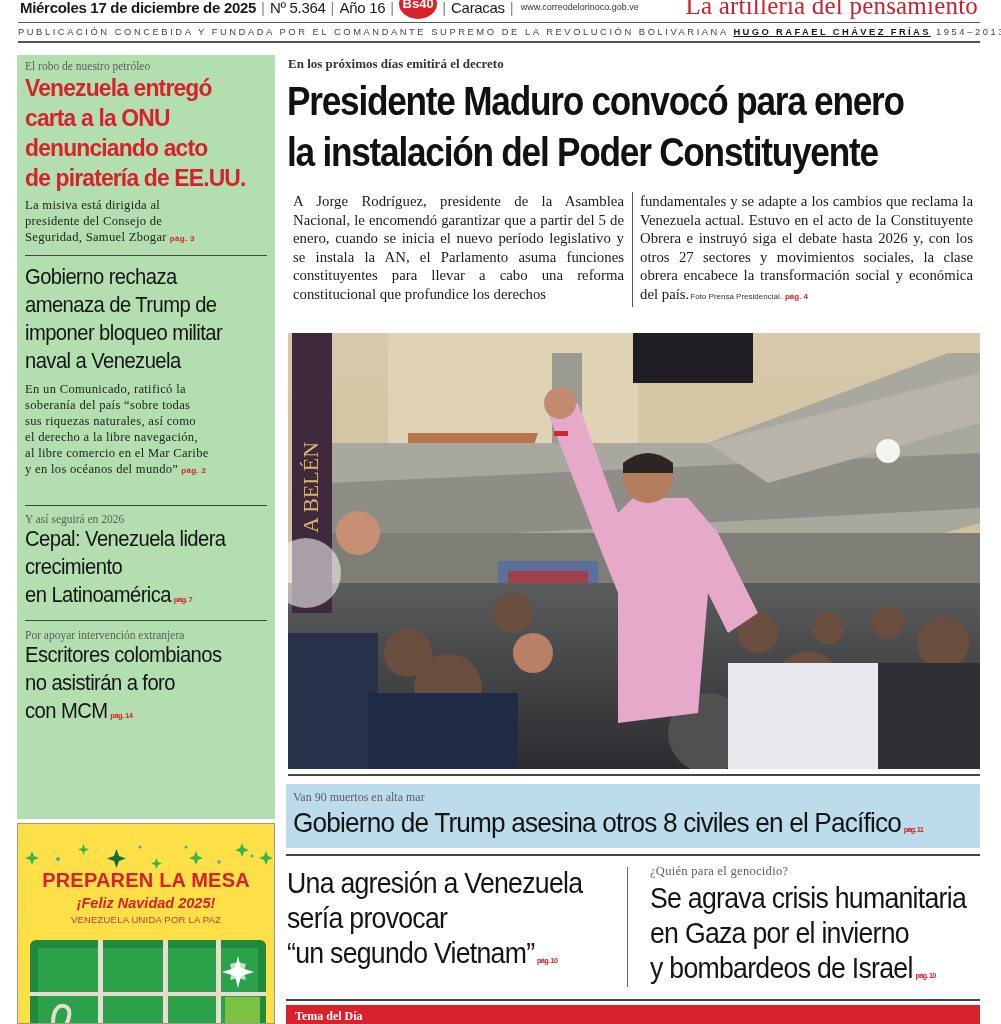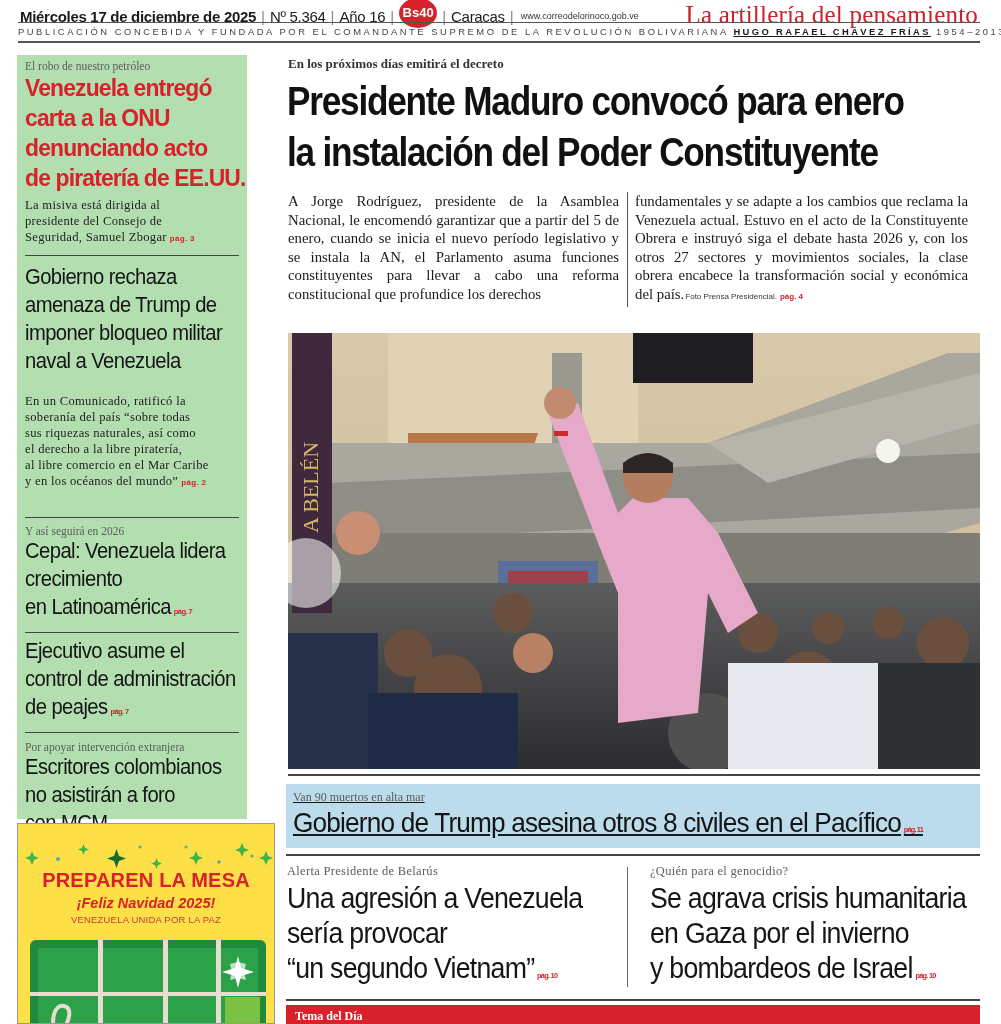--- a/index.html
+++ b/index.html
@@ -1,34 +1,34 @@
 <!DOCTYPE html>
 <html><head>
 <meta charset="utf-8">
 <style>
   * { box-sizing: border-box; margin: 0; padding: 0; }
   html, body { width: 1001px; height: 1024px; overflow: hidden; background: #ffffff; }
   body { position: relative; font-family: "Liberation Sans", sans-serif; color: #1a1a1a; }
 
   
-  .masthead { position: absolute; left: 18px; top: 9px; width: 962px; height: 22px; }
+  .masthead { position: absolute; left: 18px; top: 0; width: 962px; height: 22px; }
   .mast-left { position: absolute; left: 2px; top: -5px; font-family: "Liberation Sans", sans-serif; font-size: 15px; white-space: nowrap; display: flex; align-items: center; }
   .mast-date { font-weight: bold; letter-spacing: -0.3px; }
   .mast-sep { color: #888; margin: 0 5px; font-weight: normal; }
   .mast-num, .mast-year, .mast-city { font-weight: normal; letter-spacing: -0.3px; }
   .mast-price { display: inline-block; background: #d7212b; color: #fff; font-weight: bold; font-size: 13px; width: 38px; height: 30px; border-radius: 50%; text-align: center; line-height: 30px; margin-top: -6px; }
   .mast-url { font-size: 9px; color: #333; margin-left: 2px; }
   .mast-slogan { position: absolute; right: 2px; top: -8px; font-family: "Liberation Serif", serif; color: #cc1f2a; font-size: 25px; font-weight: normal; white-space: nowrap; letter-spacing: 0.2px; }
   .mast-rule-top { position: absolute; left: 18px; top: 22px; width: 962px; height: 1px; background: #555; }
   .tagline { position: absolute; left: 18px; top: 26px; width: 962px; font-size: 9.4px; letter-spacing: 2.55px; color: #444; white-space: nowrap; }
   .tagline b { color: #1a1a1a; letter-spacing: 2.4px; text-decoration: underline; }
   .mast-rule-bottom { position: absolute; left: 18px; top: 41px; width: 962px; height: 2px; background: #555; }
 
   
-  .sidebar { position: absolute; left: 17px; top: 55px; width: 230px; height: 764px; background: #b3dfb0; padding: 0 8px; }
+  .sidebar { position: absolute; left: 17px; top: 55px; width: 258px; height: 764px; background: #b3dfb0; padding: 0 8px; }
   .kicker { font-family: "Liberation Serif", serif; font-size: 11.5px; color: #5c5c5c; }
   .s-story { border-bottom: 1.5px solid #444; }
   .s1 { padding-top: 5px; padding-bottom: 8px; }
   .s1 .headline { font-family: "Liberation Sans", sans-serif; font-weight: bold; color: #d7212b; font-size: 24.6px; line-height: 30px; letter-spacing: -0.9px; margin-top: 1px; transform: scaleX(0.93); transform-origin: left; width: 260px; }
   .deck { font-family: "Liberation Serif", serif; font-size: 12.6px; line-height: 16px; color: #222; margin-top: 4px; letter-spacing: 0.3px; }
   .pag { font-family: "Liberation Sans", sans-serif; font-weight: bold; font-size: 8px; color: #d7212b; margin-left: 3px; }
   .s-headline { font-family: "Liberation Sans", sans-serif; font-weight: normal; font-size: 21.5px; line-height: 28px; color: #151515; letter-spacing: -0.6px; transform: scaleX(0.94); transform-origin: left; width: 265px; }
   .s2 { padding-top: 7px; padding-bottom: 26px; }
   .s3 { padding-top: 7px; padding-bottom: 6px; }
   .s4 { padding-top: 4px; padding-bottom: 6px; }
@@ -42,33 +42,33 @@
   .ad-tag { position: absolute; left: 0; top: 90px; width: 256px; text-align: center; font-family: "Liberation Sans", sans-serif; font-size: 9.5px; color: #c23a42; letter-spacing: 0.2px; }
   .ad-box { position: absolute; left: 12px; top: 116px; width: 236px; height: 100px; background: #1f8a3c; border-radius: 6px; overflow: hidden; }
   .ad-box-inner { position: absolute; left: 8px; top: 8px; right: 8px; bottom: 0; background: #2ba24a; }
   .ad-hline { position: absolute; left: 0; width: 236px; height: 4px; background: #e8dcd0; }
   .ad-vline { position: absolute; top: 0; width: 5px; height: 100px; background: #e8dcd0; }
   .ad-lightcell { position: absolute; left: 195px; top: 57px; width: 35px; height: 30px; background: #7cc242; }
 
   
   .main-kicker { position: absolute; left: 288px; top: 56px; font-family: "Liberation Serif", serif; font-weight: bold; font-size: 13px; color: #333; text-align: right; }
   .main-headline { position: absolute; left: 287px; top: 76px; width: 700px; font-family: "Liberation Sans", sans-serif; font-weight: bold; font-size: 40px; line-height: 51px; color: #111; letter-spacing: -1.4px; transform: scaleX(0.88); transform-origin: left; white-space: nowrap; }
-  .main-body { position: absolute; left: 288px; top: 192px; width: 690px; display: flex; }
+  .main-body { position: absolute; left: 288px; top: 192px; width: 690px; display: flex; justify-content: center; }
   .col { font-family: "Liberation Serif", serif; font-size: 14.8px; line-height: 18.6px; color: #1a1a1a; text-align: justify; }
   .col-left { width: 340px; padding-right: 8px; border-right: 1px solid #555; }
   .col-right { width: 340px; padding-left: 7px; }
   .credit { font-family: "Liberation Sans", sans-serif; font-size: 8px; color: #333; margin-left: 1px; }
 
   
   .photo { position: absolute; left: 288px; top: 333px; width: 692px; height: 436px; overflow: hidden; background: #8b8376; }
   .photo svg { display: block; }
   .photo-rule { position: absolute; left: 288px; top: 774px; width: 692px; height: 2px; background: #444; }
 
   
-  .banner { position: absolute; left: 286px; top: 784px; width: 694px; height: 64px; background: #bcdcec; padding: 6px 7px; text-decoration: underline; }
+  .banner { position: absolute; left: 286px; top: 784px; width: 694px; height: 64px; background: #bcdcec; padding: 6px 7px; }
   .banner-kicker { font-family: "Liberation Serif", serif; font-size: 12px; color: #5c5c5c; }
   .banner-headline { font-family: "Liberation Sans", sans-serif; font-size: 28.5px; color: #151515; letter-spacing: -0.9px; transform: scaleX(0.92); transform-origin: left; white-space: nowrap; margin-top: 1px; }
   .banner-rule { position: absolute; left: 286px; top: 854px; width: 694px; height: 2px; background: #444; }
 
   
   .bottom-story { position: absolute; top: 864px; }
   .bs-left { left: 287px; width: 330px; }
   .bs-right { left: 650px; width: 340px; }
   .bottom-divider { position: absolute; left: 627px; top: 867px; width: 1px; height: 120px; background: #666; }
   .bs-kicker { font-family: "Liberation Serif", serif; font-size: 12.5px; color: #5c5c5c; letter-spacing: 0.3px; }
@@ -122,46 +122,39 @@
     </div>
   </div>
 
   <div class="s-story s2">
     <div class="s-headline">
       <div>Gobierno rechaza</div>
       <div>amenaza de Trump de</div>
       <div>imponer bloqueo militar</div>
       <div>naval a Venezuela</div>
     </div>
-    <div class="deck" style="margin-top:18px">
+    <div class="deck" style="margin-top:6px">
       <div>En un Comunicado, ratificó la</div>
       <div>soberanía del país “sobre todas</div>
       <div>sus riquezas naturales, así como</div>
-      <div>el derecho a la libre piratería,</div>
+      <div>el derecho a la libre navegación,</div>
       <div>al libre comercio en el Mar Caribe</div>
       <div><span>y en los océanos del mundo”</span><span class="pag">pág. 2</span></div>
     </div>
   </div>
 
   <div class="s-story s3">
     <div class="kicker">Y así seguirá en 2026</div>
     <div class="s-headline">
       <div>Cepal: Venezuela lidera</div>
       <div>crecimiento</div>
       <div><span>en Latinoamérica</span><span class="pag">pág. 7</span></div>
     </div>
   </div>
 
-  <div class="s-story s4">
-    <div class="s-headline">
-      <div>Ejecutivo asume el</div>
-      <div>control de administración</div>
-      <div><span>de peajes</span><span class="pag">pág. 7</span></div>
-    </div>
-  </div>
 
   <div class="s-story s5">
     <div class="kicker">Por apoyar intervención extranjera</div>
     <div class="s-headline">
       <div>Escritores colombianos</div>
       <div>no asistirán a foro</div>
       <div><span>con MCM</span><span class="pag">pág. 14</span></div>
     </div>
   </div>
 </div>
@@ -286,21 +279,20 @@
 
 <div class="banner">
   <div class="banner-kicker">Van 90 muertos en alta mar</div>
   <div class="banner-headline">
     <span>Gobierno de Trump asesina otros 8 civiles en el Pacífico</span><span class="pag">pág. 11</span>
   </div>
 </div>
 <div class="banner-rule"></div>
 
 <div class="bottom-story bs-left">
-  <div class="bs-kicker">Alerta Presidente de Belarús</div>
   <div class="bs-headline">
     <div>Una agresión a Venezuela</div>
     <div>sería provocar</div>
     <div><span>“un segundo Vietnam”</span><span class="pag">pág. 10</span></div>
   </div>
 </div>
 <div class="bottom-divider"></div>
 <div class="bottom-story bs-right">
   <div class="bs-kicker">¿Quién para el genocidio?</div>
   <div class="bs-headline">

